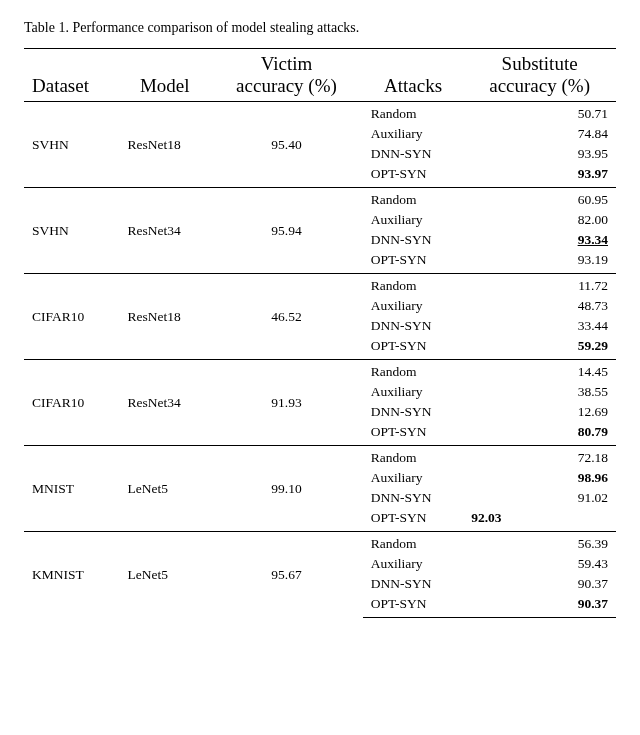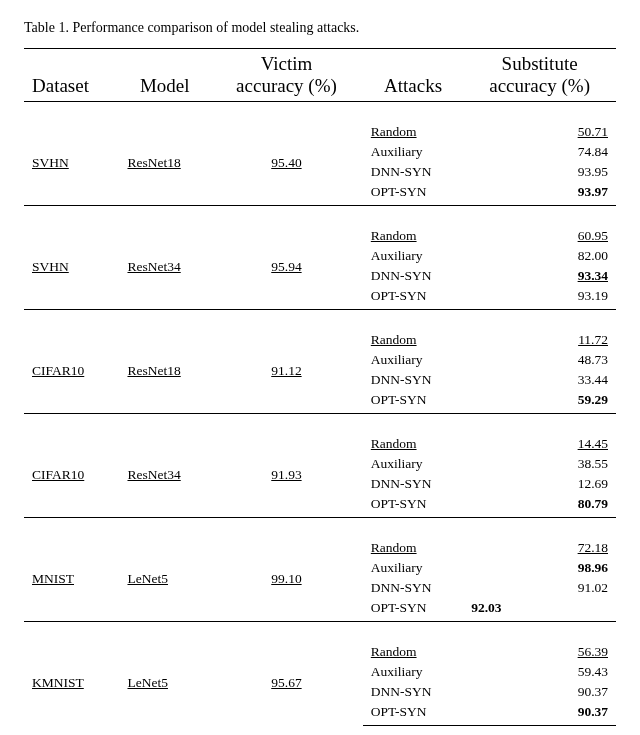--- a/index.html
+++ b/index.html
@@ -51,22 +51,21 @@
     tbody td:nth-child(3) {
       text-align: center;
     }
     tbody td:nth-child(4) {
       text-align: left;
     }
     tbody td:nth-child(5) {
       text-align: right;
     }
     .group-top td {
-      padding-top: 22px;
-      text-decoration: underline;
+      padding-top: 4px;
     }
     .group-bottom td {
       padding-bottom: 5px;
     }
     .last-group td {
       border-bottom: 1.5px solid #000;
     }
     .section-divider td {
       border-top: 1px solid #000;
     }
@@ -123,21 +122,21 @@
         <td>DNN-SYN</td>
         <td style="text-align: right; text-decoration: underline;"><strong>93.34</strong></td>
       </tr>
       <tr class="group-bottom">
         <td>OPT-SYN</td>
         <td style="text-align: right;">93.19</td>
       </tr>
       <tr class="section-divider group-top">
         <td rowspan="4" style="vertical-align: middle;">CIFAR10</td>
         <td rowspan="4" style="vertical-align: middle;">ResNet18</td>
-        <td rowspan="4" style="vertical-align: middle; text-align: center;">91.12</td>
+        <td rowspan="4" style="vertical-align: middle; text-align: center;">46.52</td>
         <td>Random</td>
         <td style="text-align: right;">11.72</td>
       </tr>
       <tr>
         <td>Auxiliary</td>
         <td style="text-align: right;">48.73</td>
       </tr>
       <tr>
         <td>DNN-SYN</td>
         <td style="text-align: right;">33.44</td>

